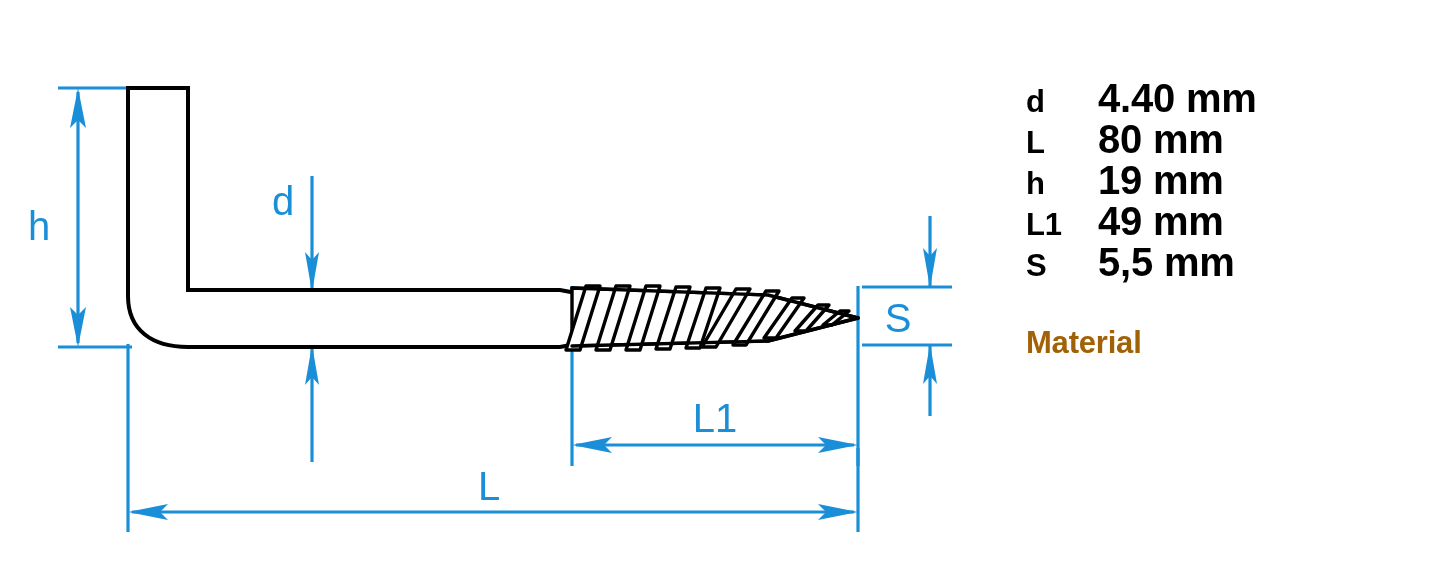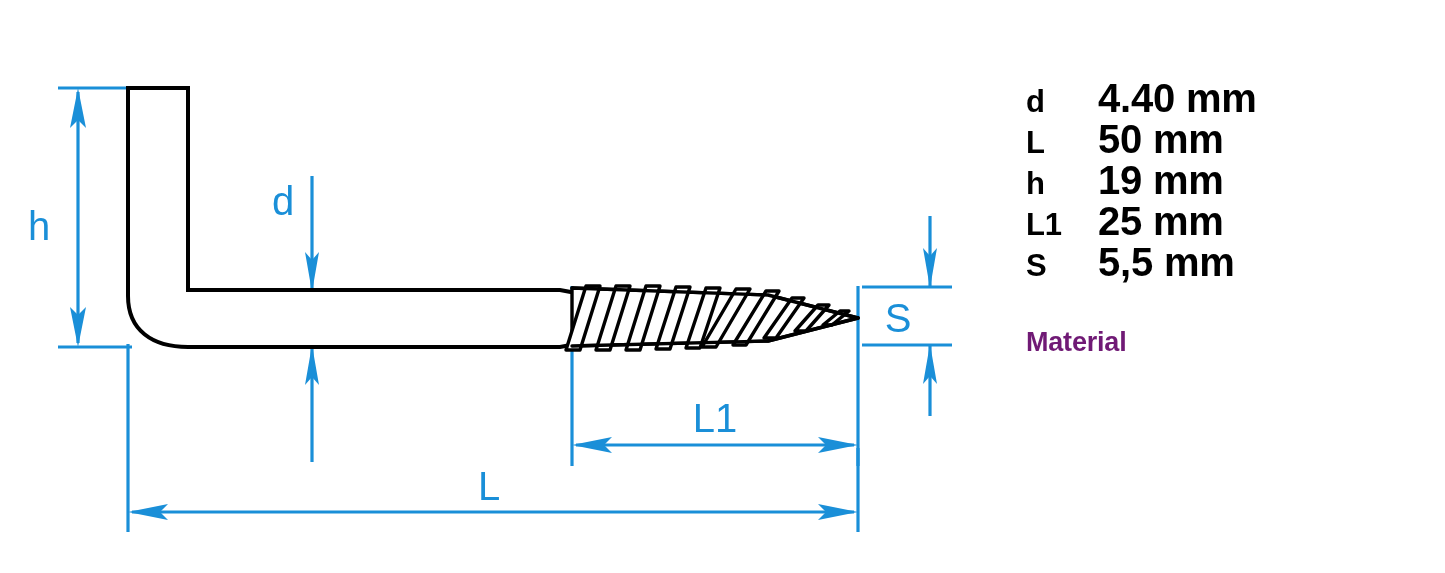--- a/index.html
+++ b/index.html
@@ -47,23 +47,23 @@
     letter-spacing: -0.2px;
     white-space: pre;
   }
   .material-block {
     position: absolute;
     left: 1026px;
     top: 322px;
     width: 400px;
   }
   .material-line {
-    font-size: 27px;
+    font-size: 31px;
     font-weight: bold;
-    color: #701a75;
+    color: #a16207;
     line-height: 41px;
     white-space: pre;
     letter-spacing: -0.2px;
   }
   svg { display: block; }
   text.dim-label {
     font-family: "Liberation Sans", sans-serif;
     font-size: 40px;
     fill: #1a8fd8;
   }
@@ -150,29 +150,29 @@
     </g>
   </svg>
 
   <div class="spec-panel">
     <div class="spec-row">
       <span class="spec-sym">d</span>
       <span class="spec-val">4.40 mm</span>
     </div>
     <div class="spec-row">
       <span class="spec-sym">L</span>
-      <span class="spec-val">50 mm</span>
+      <span class="spec-val">80 mm</span>
     </div>
     <div class="spec-row">
       <span class="spec-sym">h</span>
       <span class="spec-val">19 mm</span>
     </div>
     <div class="spec-row">
       <span class="spec-sym">L1</span>
-      <span class="spec-val">25 mm</span>
+      <span class="spec-val">49 mm</span>
     </div>
     <div class="spec-row">
       <span class="spec-sym">S</span>
       <span class="spec-val">5,5 mm</span>
     </div>
   </div>
 
   <div class="material-block">
     <div class="material-line">Material</div>
   </div>

